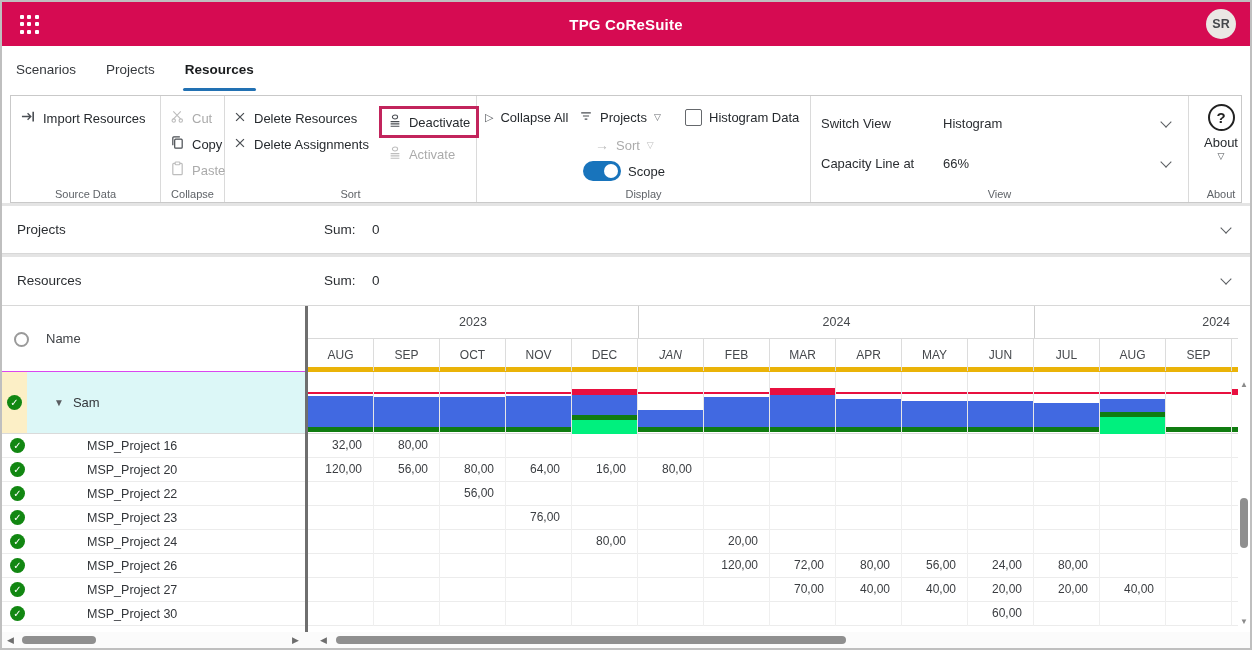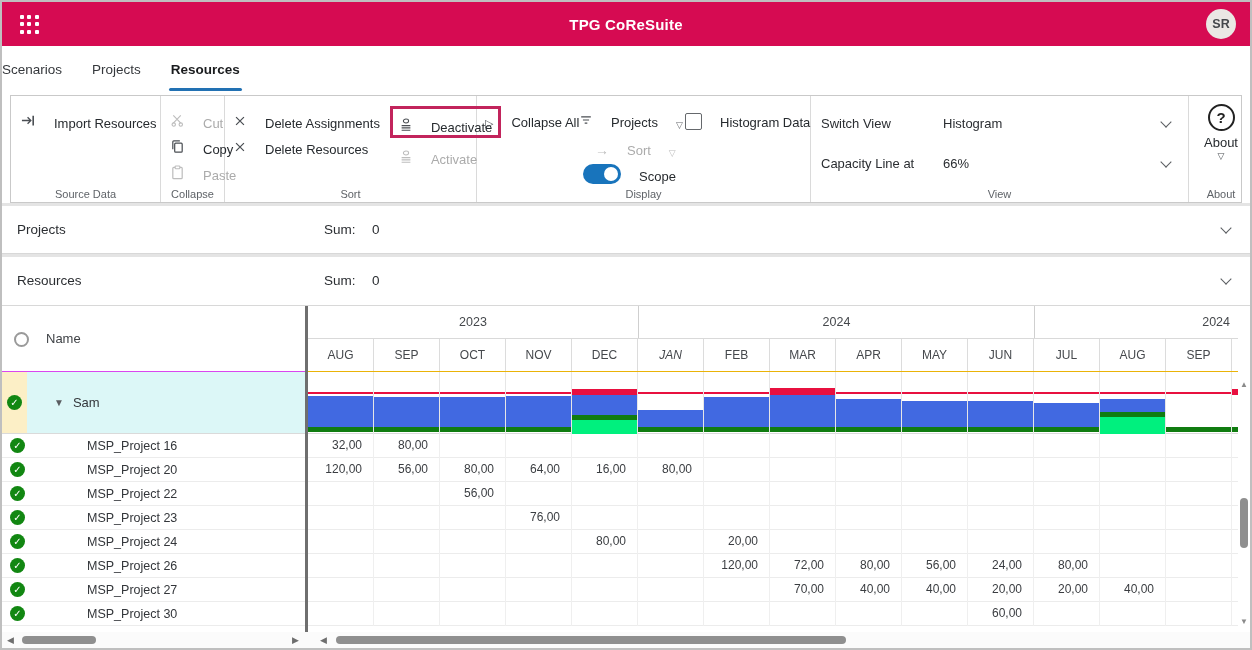--- a/index.html
+++ b/index.html
@@ -8,31 +8,31 @@
   #page { position:absolute; inset:0; border:2px solid #BFBFBF; background:#fff; }
 
   
   .topbar { position:absolute; top:0; left:0; right:0; height:44px; background:var(--brand,#D60B52); display:flex; align-items:center; }
   .gridicon { position:absolute; left:18px; top:13px; width:19px; height:19px; display:grid; grid-template-columns:repeat(3,1fr); gap:3px; cursor:pointer; }
   .gridicon span { width:4px; height:4px; background:#fff; border-radius:1px; }
   .apptitle { position:absolute; left:0; right:0; text-align:center; color:#fff; font-weight:bold; font-size:15px; letter-spacing:.2px; }
   .avatar { position:absolute; right:14px; top:7px; width:30px; height:30px; border-radius:50%; background:#EAE7E4; color:#44474B; font-size:12.5px; font-weight:bold; display:flex; align-items:center; justify-content:center; }
 
   
-  .tabbar { position:absolute; top:44px; left:0; right:0; height:46px; background:#fff; display:flex; align-items:center; gap:30px; }
+  .tabbar { position:absolute; top:44px; left:0; right:0; height:46px; background:#fff; display:flex; align-items:center; padding-left:14px; gap:30px; }
   .tab { position:relative; font-size:13.5px; color:#35383C; height:100%; display:flex; align-items:center; cursor:pointer; }
   .tab.active { font-weight:bold; color:#1A1C1E; }
   .tab.active::after { content:""; position:absolute; left:-2px; right:-2px; bottom:1px; height:3px; background:var(--tab-underline,#2271B3); border-radius:2px; }
 
   
   .ribbon { position:absolute; top:93px; left:8px; right:8px; height:108px; background:#fff; border:1px solid #C9C9C9; display:flex; overflow:hidden; }
   .rgroup { position:relative; height:100%; border-right:1px solid #DADADA; flex:none; }
   .rgroup:last-child { border-right:none; }
   .rlabel { position:absolute; bottom:2px; left:0; right:0; text-align:center; font-size:11px; color:#5F6368; }
-  .rbtn { display:flex; align-items:flex-end; gap:18px; height:26px; font-size:13px; color:#262A2E; cursor:pointer; white-space:nowrap; }
+  .rbtn { display:flex; align-items:center; gap:7px; height:26px; font-size:13px; color:#262A2E; cursor:pointer; white-space:nowrap; }
   .rbtn.disabled { color:#ABABAB; cursor:default; }
   .rbtn svg { flex:none; }
   .icn { color:#4A4E53; }
   .rbtn.disabled .icn { color:#BDBDBD; }
   .g-source { width:150px; padding:9px 4px 0 10px; }
   .g-clip { width:64px; padding:9px 4px 0 9px; }
   .g-edit { width:252px; padding:9px 6px 0 8px; display:flex; gap:10px; }
   .g-display { width:334px; }
   .g-view { width:378px; }
   .g-about { width:64px; }
@@ -72,21 +72,21 @@
   .samtext { margin-left:9px; font-size:13px; color:#33363A; }
   .check { width:15px; height:15px; border-radius:50%; background:var(--check-green,#128712); color:#fff; font-size:10px; line-height:15px; text-align:center; }
   .samstatus .check { position:absolute; left:5px; top:23px; }
   .prow { position:relative; height:24px; border-bottom:1px solid #ECECEC; cursor:pointer; }
   .prow .check { position:absolute; left:8px; top:4px; }
   .pname { position:absolute; left:85px; top:0; height:100%; display:flex; align-items:center; font-size:12.5px; color:#33363A; white-space:nowrap; }
   .splitter { position:absolute; left:303px; top:0; width:3px; height:100%; background:#6F6F6F; }
   .timeline { position:absolute; left:306px; top:0; width:930px; height:100%; overflow:hidden; }
   .yearrow { position:relative; height:33px; border-bottom:1px solid #D9D9D9; }
   .ycell { position:absolute; top:0; height:32px; line-height:32px; font-size:12.5px; color:#45484C; padding:0 8px; }
-  .monthrow { position:relative; height:33px; border-bottom:1px solid #eab308; }
+  .monthrow { position:relative; height:33px; border-bottom:5px solid #eab308; }
   .mcell { position:absolute; top:0; width:66px; height:32px; line-height:32px; text-align:center; font-size:12px; color:#45484C; border-right:1px solid #DCDCDC; }
   .histrow { position:relative; height:62px; border-bottom:1px solid #DADADA; background:#fff; }
   .capline { position:absolute; left:0; width:930px; height:2px; background:var(--capacity-red,#E8103F); }
   .hcol { position:absolute; top:0; width:66px; height:62px; border-right:1px solid #E6E6E6; }
   .hcol.partial { border-right:none; }
   .seg { position:absolute; left:0; right:0; }
   .seg-blue { background:var(--bar-blue,#4169E1); }
   .seg-dgreen { background:var(--bar-dark-green,#107C10); }
   .seg-bgreen { background:var(--bar-bright-green,#00F07E); }
   .seg-red { background:var(--capacity-red,#E8103F); }
@@ -179,29 +179,29 @@
     </div>
 
     <div class="rgroup g-edit">
       <div class="editcol">
         <div class="rbtn">
           <span class="icn">
             <svg viewBox="0 0 16 16" width="14" height="14">
                 <path d="M3.5 3.5l9 9M12.5 3.5l-9 9" stroke="currentColor" stroke-width="1.4"></path>
               </svg>
           </span>
-          <span>Delete Assignments</span>
+          <span>Delete Resources</span>
         </div>
         <div class="rbtn">
           <span class="icn">
             <svg viewBox="0 0 16 16" width="14" height="14">
                 <path d="M3.5 3.5l9 9M12.5 3.5l-9 9" stroke="currentColor" stroke-width="1.4"></path>
               </svg>
           </span>
-          <span>Delete Resources</span>
+          <span>Delete Assignments</span>
         </div>
       </div>
       <div class="editcol">
         <div class="deact-box">
           <div class="rbtn">
             <span class="icn">
               <svg viewBox="0 0 16 16" width="14" height="14">
                   <ellipse cx="8" cy="3.4" rx="3" ry="2.2" fill="none" stroke="currentColor" stroke-width="1.2"></ellipse>
                   <path d="M3 8.8h10M3 11.4h10M3 14h10" stroke="currentColor" stroke-width="1.4"></path>
                 </svg>

